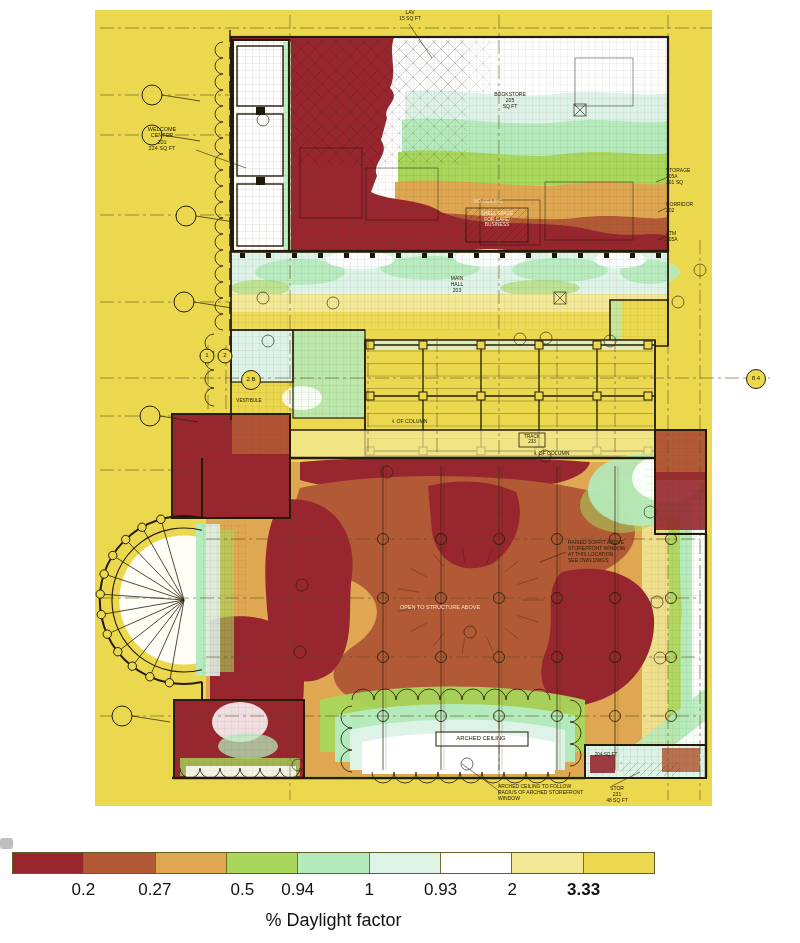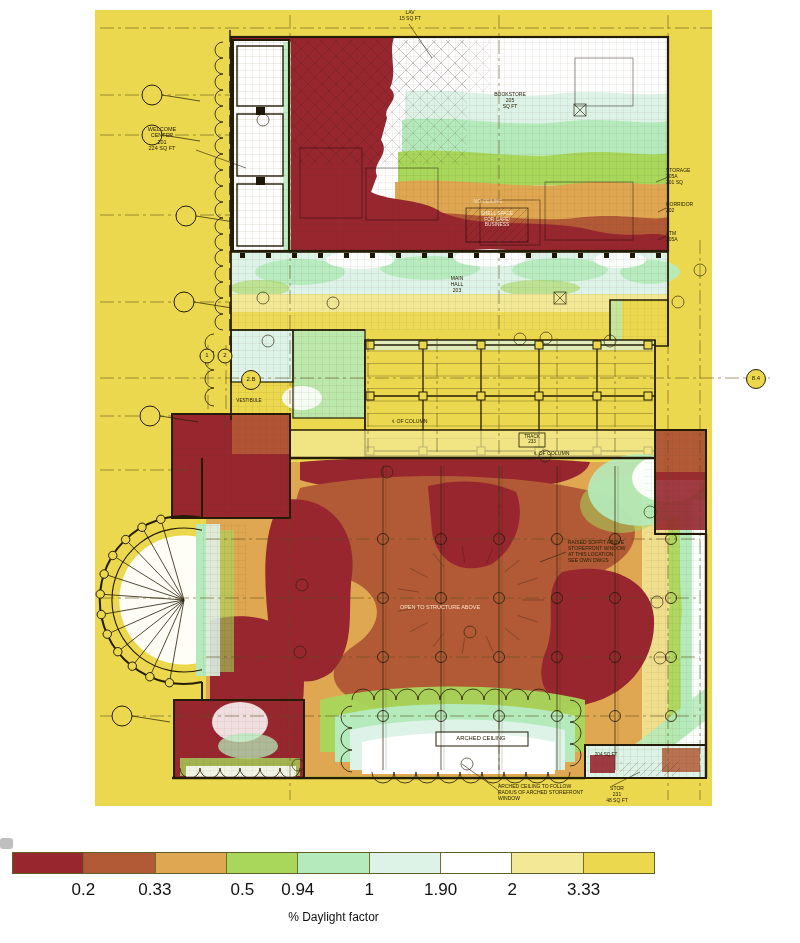--- a/index.html
+++ b/index.html
@@ -11,21 +11,21 @@
        font-family:"Liberation Sans",sans-serif;text-align:center;}
   .lbl.left{text-align:left;}
   .legend{position:absolute;left:0;top:836px;width:667px;height:107px;background:#fff;}
   .artifact{position:absolute;left:0;top:2px;width:13px;height:11px;background:#bfbfbf;border-radius:3px;}
   .bar{position:absolute;left:12px;right:12px;top:16px;height:22px;display:flex;
        border:1.5px solid #5f5f26;box-sizing:border-box;}
   .seg{flex:1;border-right:1px solid #70702c;}
   .seg:last-child{border-right:none;}
   .ticks{position:absolute;left:12px;right:12px;top:44px;height:24px;}
   .tick{position:absolute;transform:translateX(-50%);font-size:17px;color:#111;}
-  .caption{position:absolute;left:0;top:74px;width:100%;text-align:center;font-size:12px;color:#111;}
+  .caption{position:absolute;left:0;top:74px;width:100%;text-align:center;font-size:18px;color:#111;}
 </style>
 </head>
 <body>
 
 <div class="stage">
 
   <div class="plan">
     <svg id="plansvg" width="800" height="832" viewBox="0 0 800 832">
       <defs>
         <pattern id="pgrid" width="7" height="7" patternUnits="userSpaceOnUse">
@@ -487,23 +487,23 @@
         <div class="seg" style="background: rgb(223, 167, 81);"></div>
         <div class="seg" style="background: rgb(168, 215, 91);"></div>
         <div class="seg" style="background: rgb(181, 235, 188);"></div>
         <div class="seg" style="background: rgb(221, 243, 231);"></div>
         <div class="seg" style="background: rgb(255, 255, 255);"></div>
         <div class="seg" style="background: rgb(242, 232, 150);"></div>
         <div class="seg" style="background: rgb(236, 216, 78);"></div>
       </div>
     <div class="ticks" id="legend-ticks">
         <span class="tick" style="left: 11.1111%;">0.2</span>
-        <span class="tick" style="left: 22.2222%;">0.33</span>
+        <span class="tick" style="left: 22.2222%;">0.27</span>
         <span class="tick" style="left: 33.3333%; padding-left: 32px;">0.5</span>
         <span class="tick" style="left: 44.4444%;">0.94</span>
         <span class="tick" style="left: 55.5556%;">1</span>
-        <span class="tick" style="left: 66.6667%;">1.90</span>
+        <span class="tick" style="left: 66.6667%;">0.93</span>
         <span class="tick" style="left: 77.7778%;">2</span>
-        <span class="tick" style="left: 88.8889%;">3.33</span>
+        <span class="tick" style="left: 88.8889%; font-weight: bold;">3.33</span>
       </div>
     <div class="caption">% Daylight factor</div>
   </div>
 </div>
 
 </body></html>

